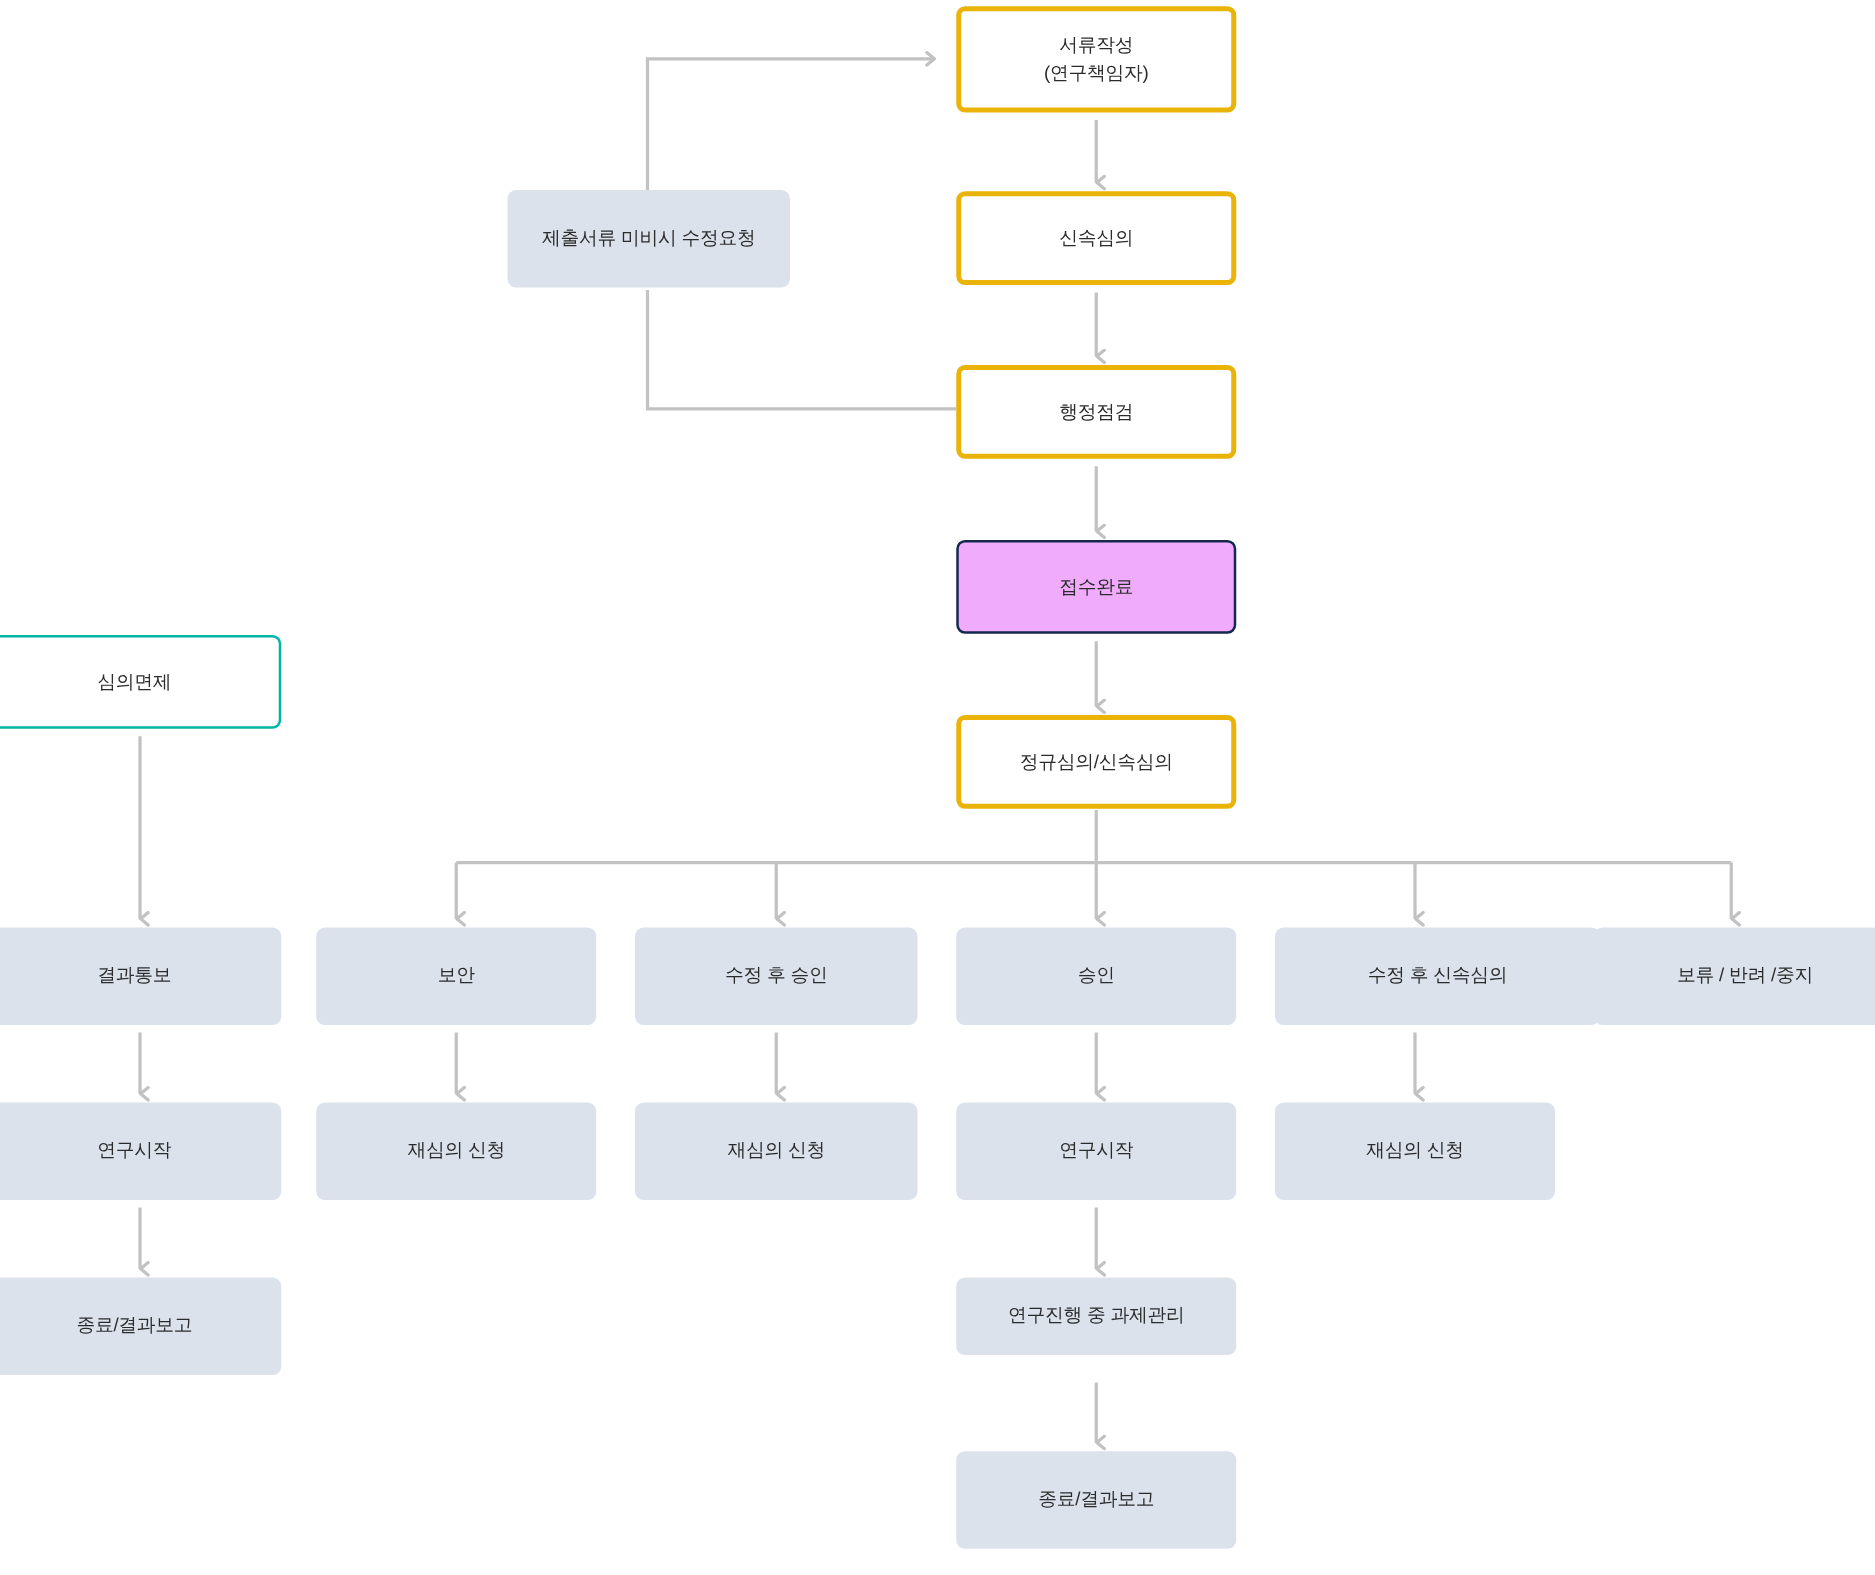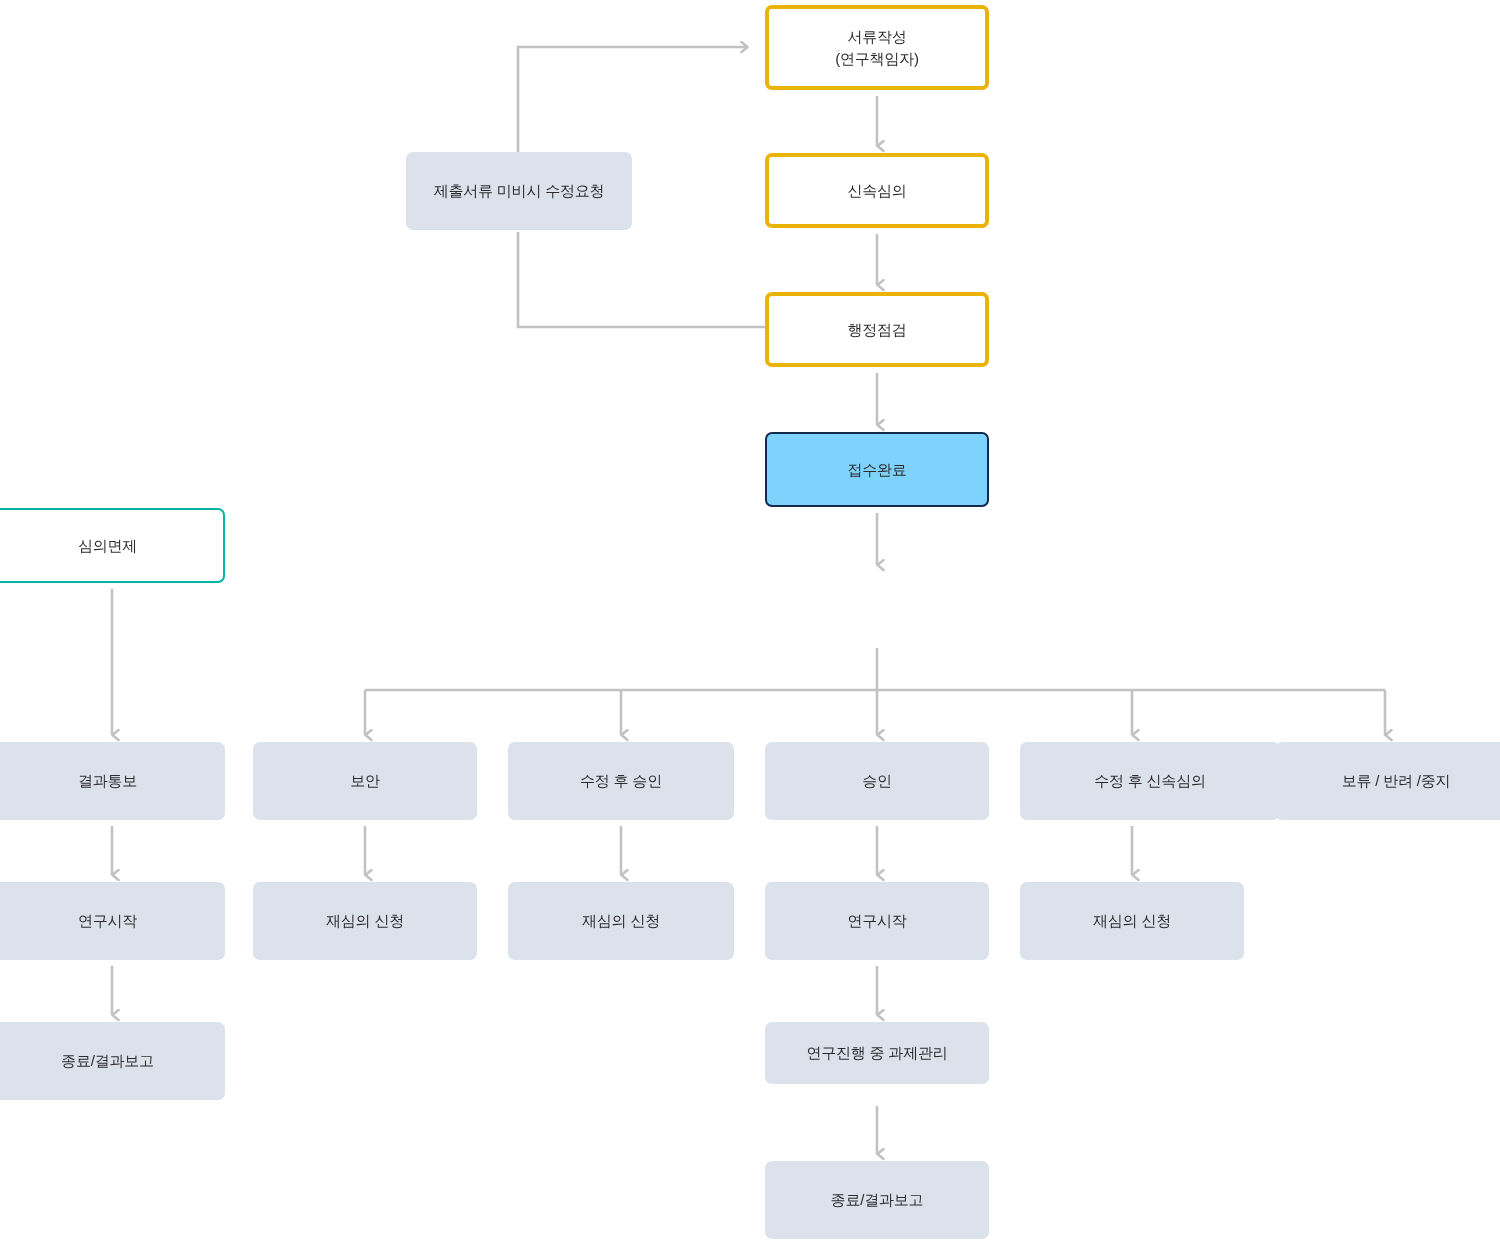--- a/index.html
+++ b/index.html
@@ -39,21 +39,21 @@
     z-index: 2;
   }
   
   .node.outline-blue {
     background: #ffffff;
     border: 4px solid #eab308;
     border-radius: 7px;
   }
   
   .node.outline-navy {
-    background: #7dd3fc;
+    background: #f0abfc;
     border: 2px solid #13294e;
     border-radius: 7px;
   }
   
   .node.outline-teal {
     background: #ffffff;
     border: 2px solid #00b5a5;
     border-radius: 7px;
   }
   
@@ -138,20 +138,23 @@
   </div>
 
   <div class="node outline-navy" style="left:765px; top:432px; width:224px; height:75px;">
     <span class="node-label">접수완료</span>
   </div>
 
   <div class="node outline-teal" style="left:-10px; top:508px; width:235px; height:75px;">
     <span class="node-label">심의면제</span>
   </div>
 
+  <div class="node outline-blue" style="left:765px; top:572px; width:224px; height:75px;">
+    <span class="node-label">정규심의/신속심의</span>
+  </div>
 
   <div class="node fill-gray" style="left:-10px; top:742px; width:235px; height:78px;">
     <span class="node-label">결과통보</span>
   </div>
 
   <div class="node fill-gray" style="left:253px; top:742px; width:224px; height:78px;">
     <span class="node-label">보안</span>
   </div>
 
   <div class="node fill-gray" style="left:508px; top:742px; width:226px; height:78px;">

